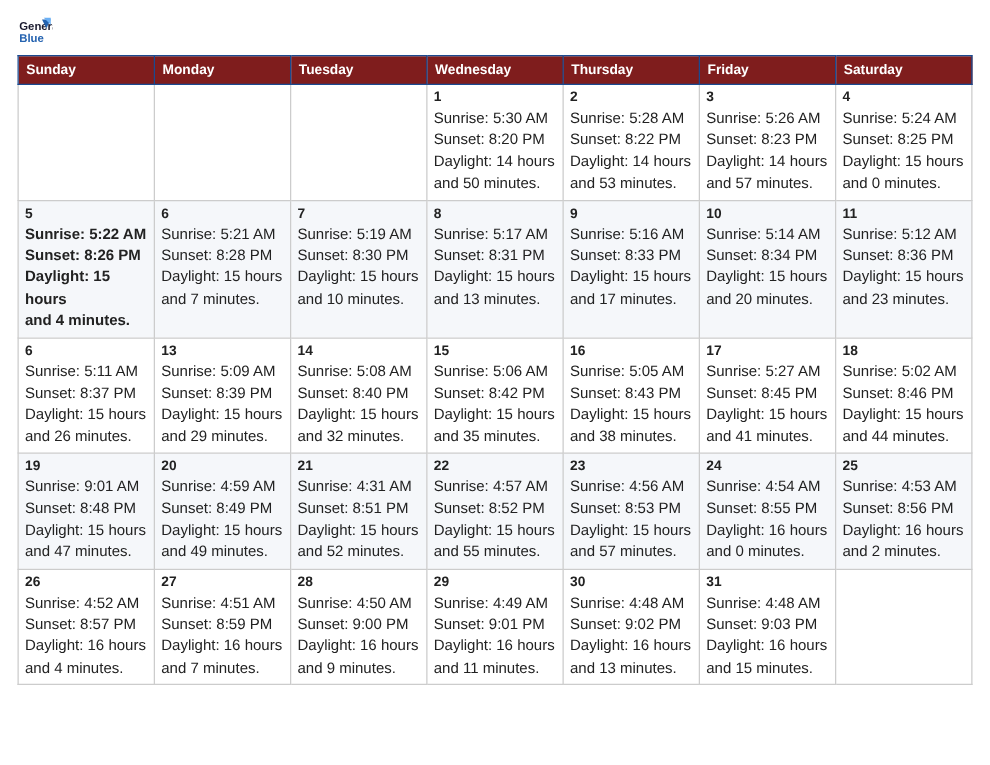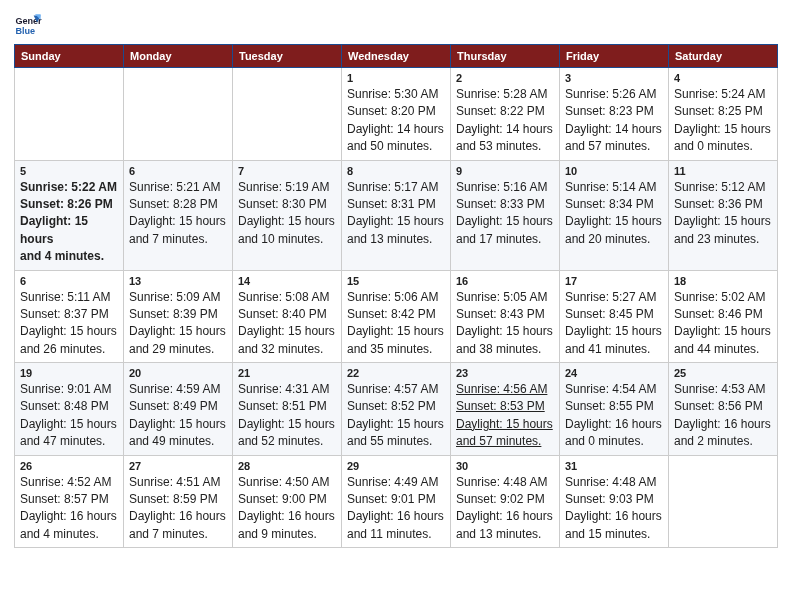--- a/index.html
+++ b/index.html
@@ -280,21 +280,21 @@
           </td>
           <td>
             <span class="day-number">22</span>
             <div class="day-info" style="white-space: pre-line;">Sunrise: 4:57 AM
 Sunset: 8:52 PM
 Daylight: 15 hours
 and 55 minutes.</div>
           </td>
           <td>
             <span class="day-number">23</span>
-            <div class="day-info" style="white-space: pre-line; text-decoration: underline;">Sunrise: 4:56 AM
+            <div class="day-info" style="white-space: pre-line;">Sunrise: 4:56 AM
 Sunset: 8:53 PM
 Daylight: 15 hours
 and 57 minutes.</div>
           </td>
           <td>
             <span class="day-number">24</span>
             <div class="day-info" style="white-space: pre-line;">Sunrise: 4:54 AM
 Sunset: 8:55 PM
 Daylight: 16 hours
 and 0 minutes.</div>

